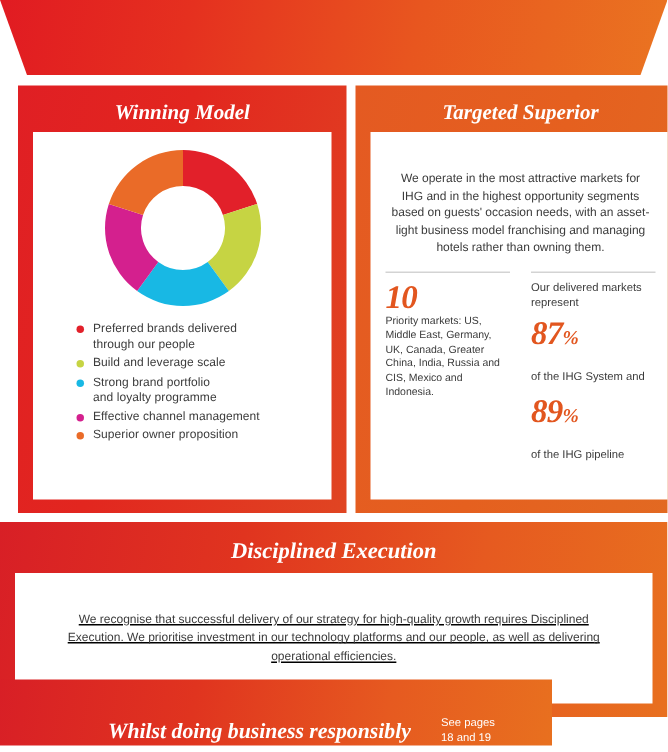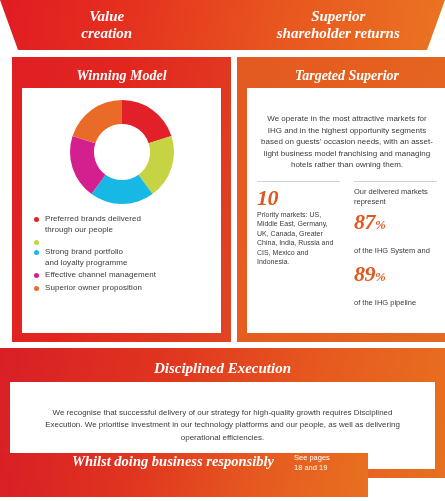--- a/index.html
+++ b/index.html
@@ -69,21 +69,21 @@
 
   
   .donut-wrap{
     width:100%;height:120px;display:flex;align-items:center;justify-content:center;
     padding-top:8px;box-sizing:border-box;
   }
   .donut{display:block;}
 
   
   .legend{
-    padding:6px 8px 0 12px;
+    padding:6px 8px 0 29px;
     display:flex;flex-direction:column;gap:2px;
   }
   .legend-item{
     display:flex;align-items:flex-start;gap:6px;
     font-size:8px;line-height:10.5px;color:#3b3b3b;
     letter-spacing:0.05px;
   }
   .legend-dot{
     width:5px;height:5px;border-radius:50%;
     flex:0 0 5px;margin-top:3px;
@@ -130,31 +130,31 @@
   }
   .exec-title{
     color:#ffffff;
     font-family:"Liberation Serif", serif;
     font-weight:bold;font-style:italic;
     font-size:15px;height:28px;line-height:28px;text-align:center;
   }
   .exec-body{
     background:#ffffff;width:100%;flex:1;
     display:flex;align-items:center;justify-content:flex-end;
-    box-sizing:border-box;padding:4px 24px;
+    box-sizing:border-box;padding:4px 24px;text-decoration:underline;
   }
   .exec-text{
     font-size:8px;line-height:12.5px;color:#3b3b3b;text-align:center;
   }
 
   
   .bottom-banner{
     position:absolute;left:0;top:453px;width:368px;height:44px;
     background:linear-gradient(100deg,#d81f26 0%,#e0341f 35%,#e65a20 70%,#e8701f 100%);
-    display:flex;align-items:flex-start;
+    display:flex;align-items:flex-end;
   }
   .bottom-title{
     flex:1;text-align:center;
     color:#ffffff;
     font-family:"Liberation Serif", serif;
     font-weight:bold;font-style:italic;
     font-size:14.5px;
     padding-left:52px;
   }
   .see-pages{
@@ -162,26 +162,20 @@
     text-align:left;width:74px;padding-right:6px;
     box-sizing:border-box;
   }
 </style>
 </head>
 <body>
 
 <div class="stage">
 
   <div class="top-banner"></div>
-  <div class="top-banner-inner">
-    <div class="banner-col left" style="white-space:pre-line">Value
-creation</div>
-    <div class="banner-col right" style="white-space:pre-line">Superior
-shareholder returns</div>
-  </div>
 
   <div class="mid-row">
 
     <div class="panel panel-left">
       <div class="panel-title">Winning Model</div>
       <div class="panel-body">
 
         <div class="donut-wrap">
           <svg class="donut" width="112" height="112" viewBox="0 0 112 112">
             <g transform="translate(56,56)">
@@ -200,20 +194,21 @@
         </div>
 
         <div class="legend">
           <div class="legend-item">
             <span class="legend-dot" style="background:#e2202a"></span>
             <span class="legend-text">Preferred brands delivered
 through our people</span>
           </div>
           <div class="legend-item">
             <span class="legend-dot" style="background:#c6d443"></span>
+            <span class="legend-text">Build and leverage scale</span>
           </div>
           <div class="legend-item">
             <span class="legend-dot" style="background:#18b8e4"></span>
             <span class="legend-text">Strong brand portfolio
 and loyalty programme</span>
           </div>
           <div class="legend-item">
             <span class="legend-dot" style="background:#d4208e"></span>
             <span class="legend-text">Effective channel management</span>
           </div>

